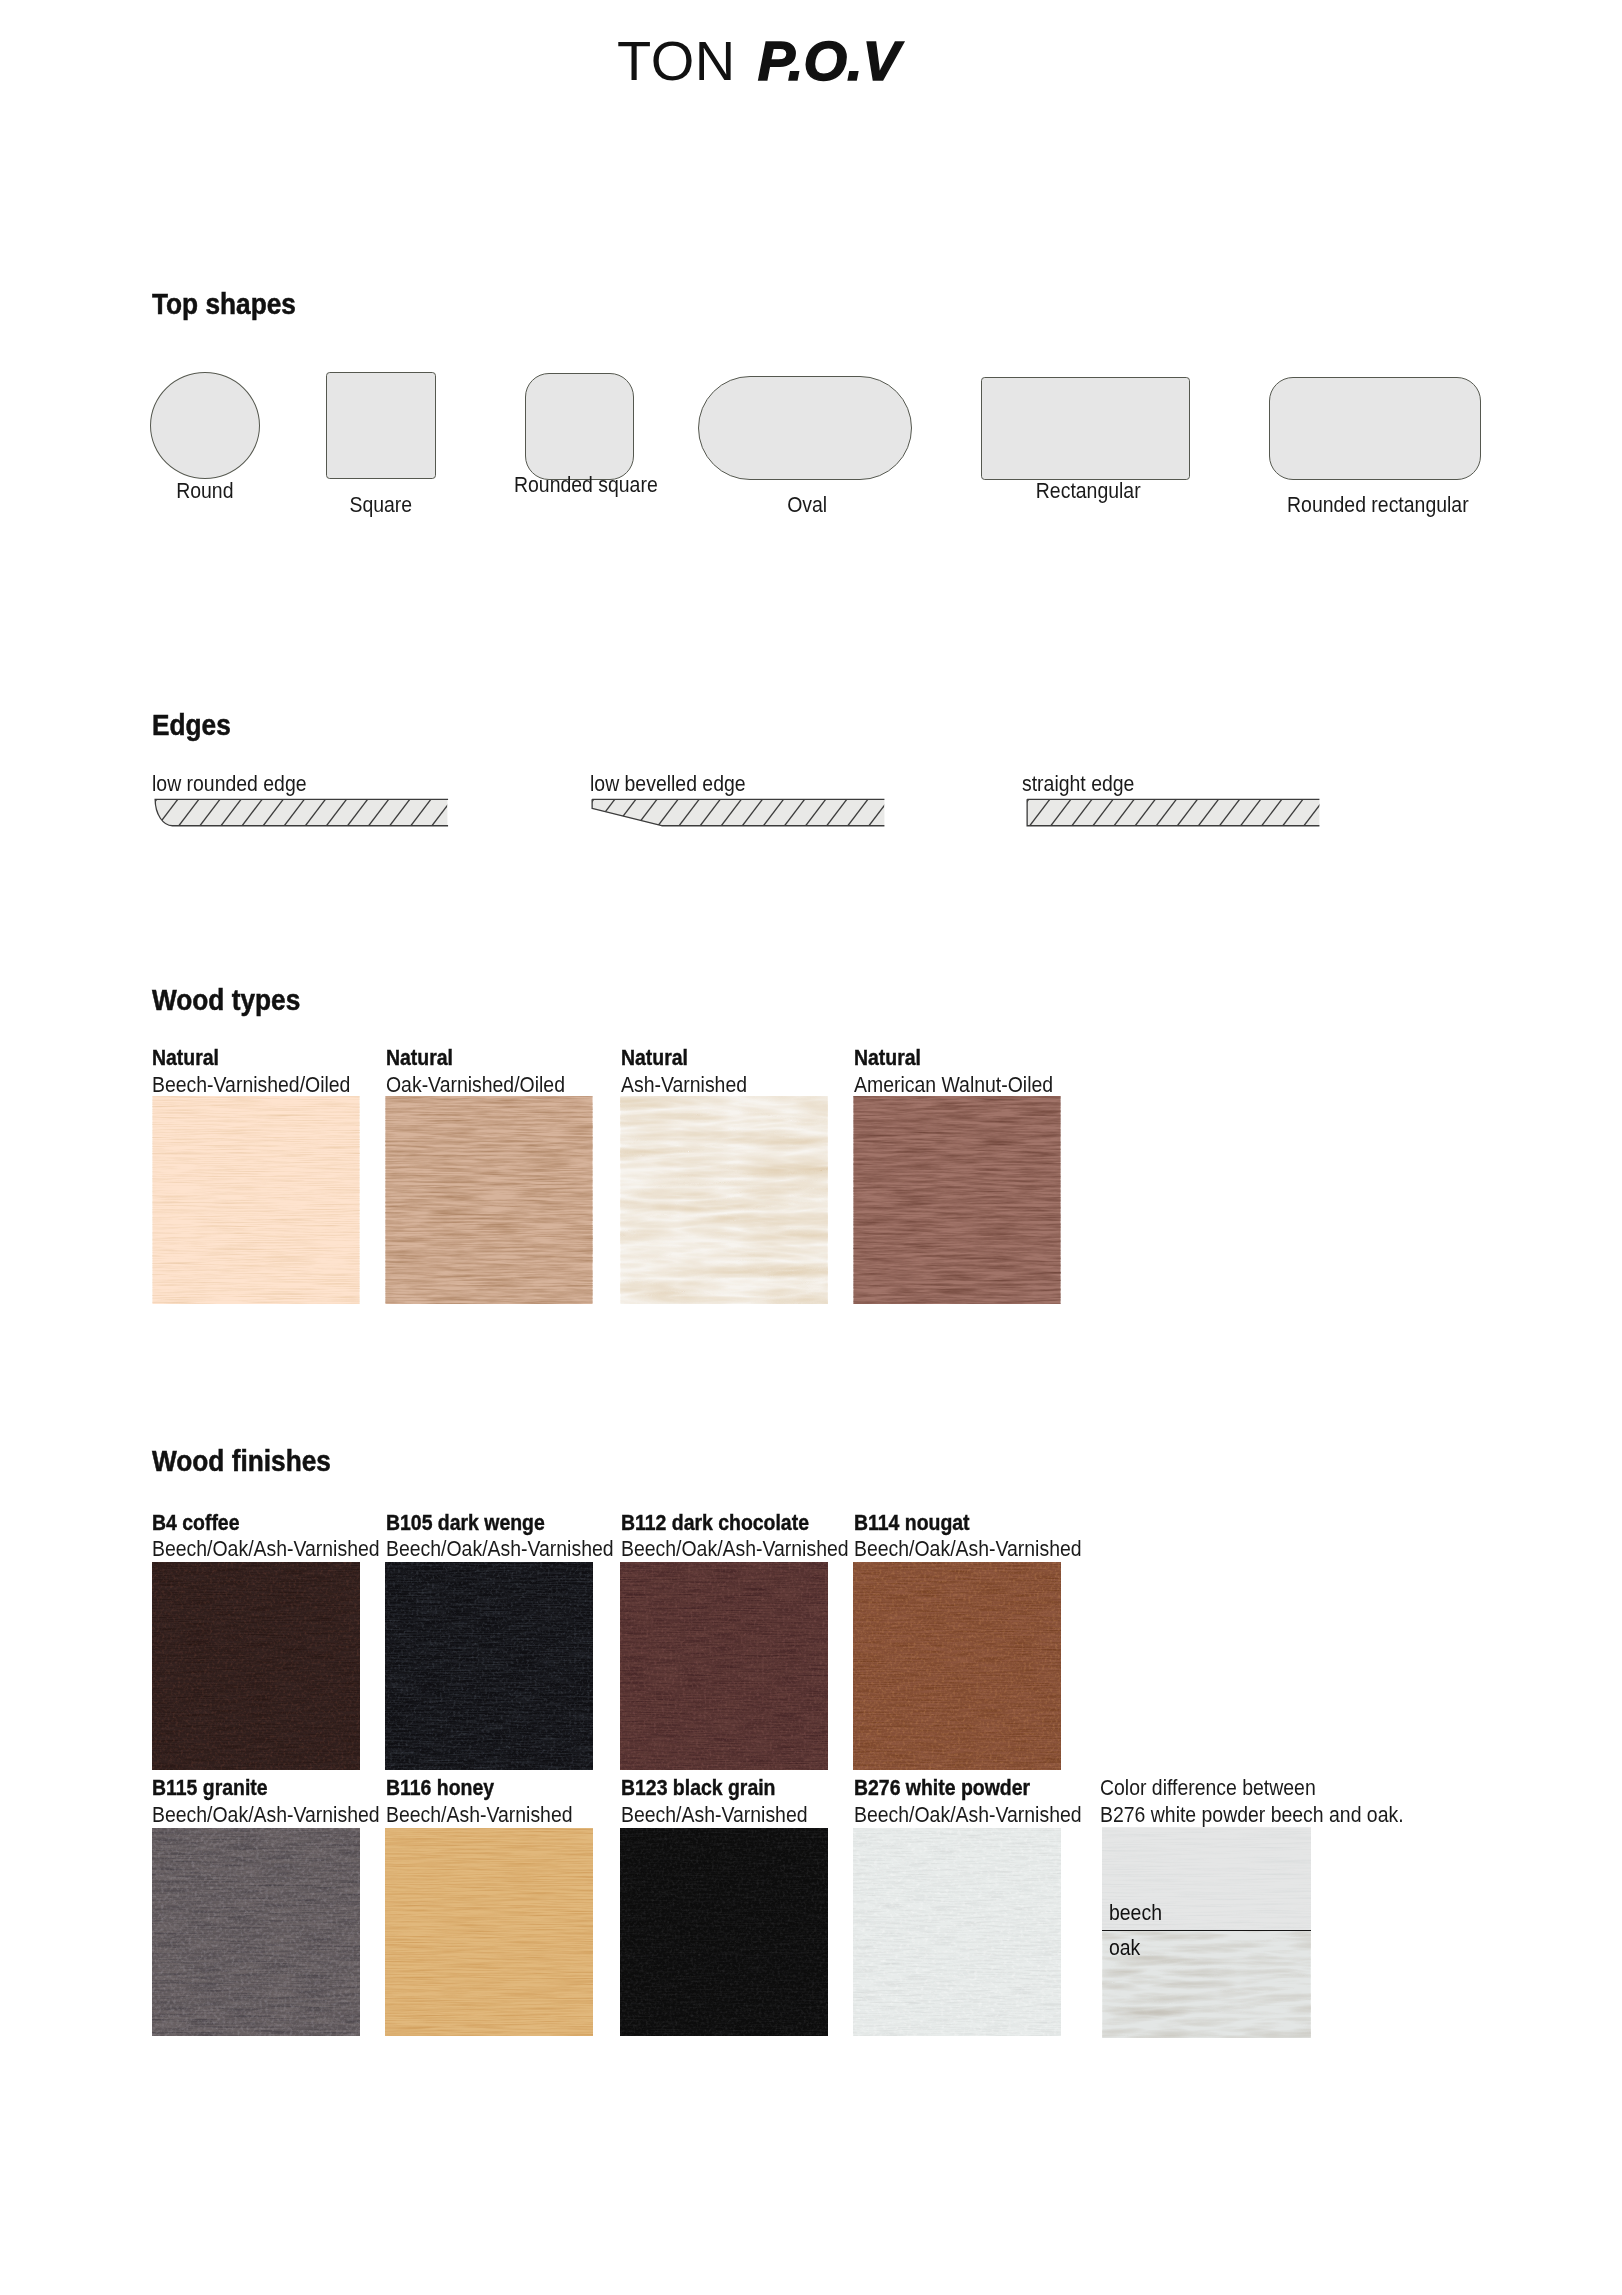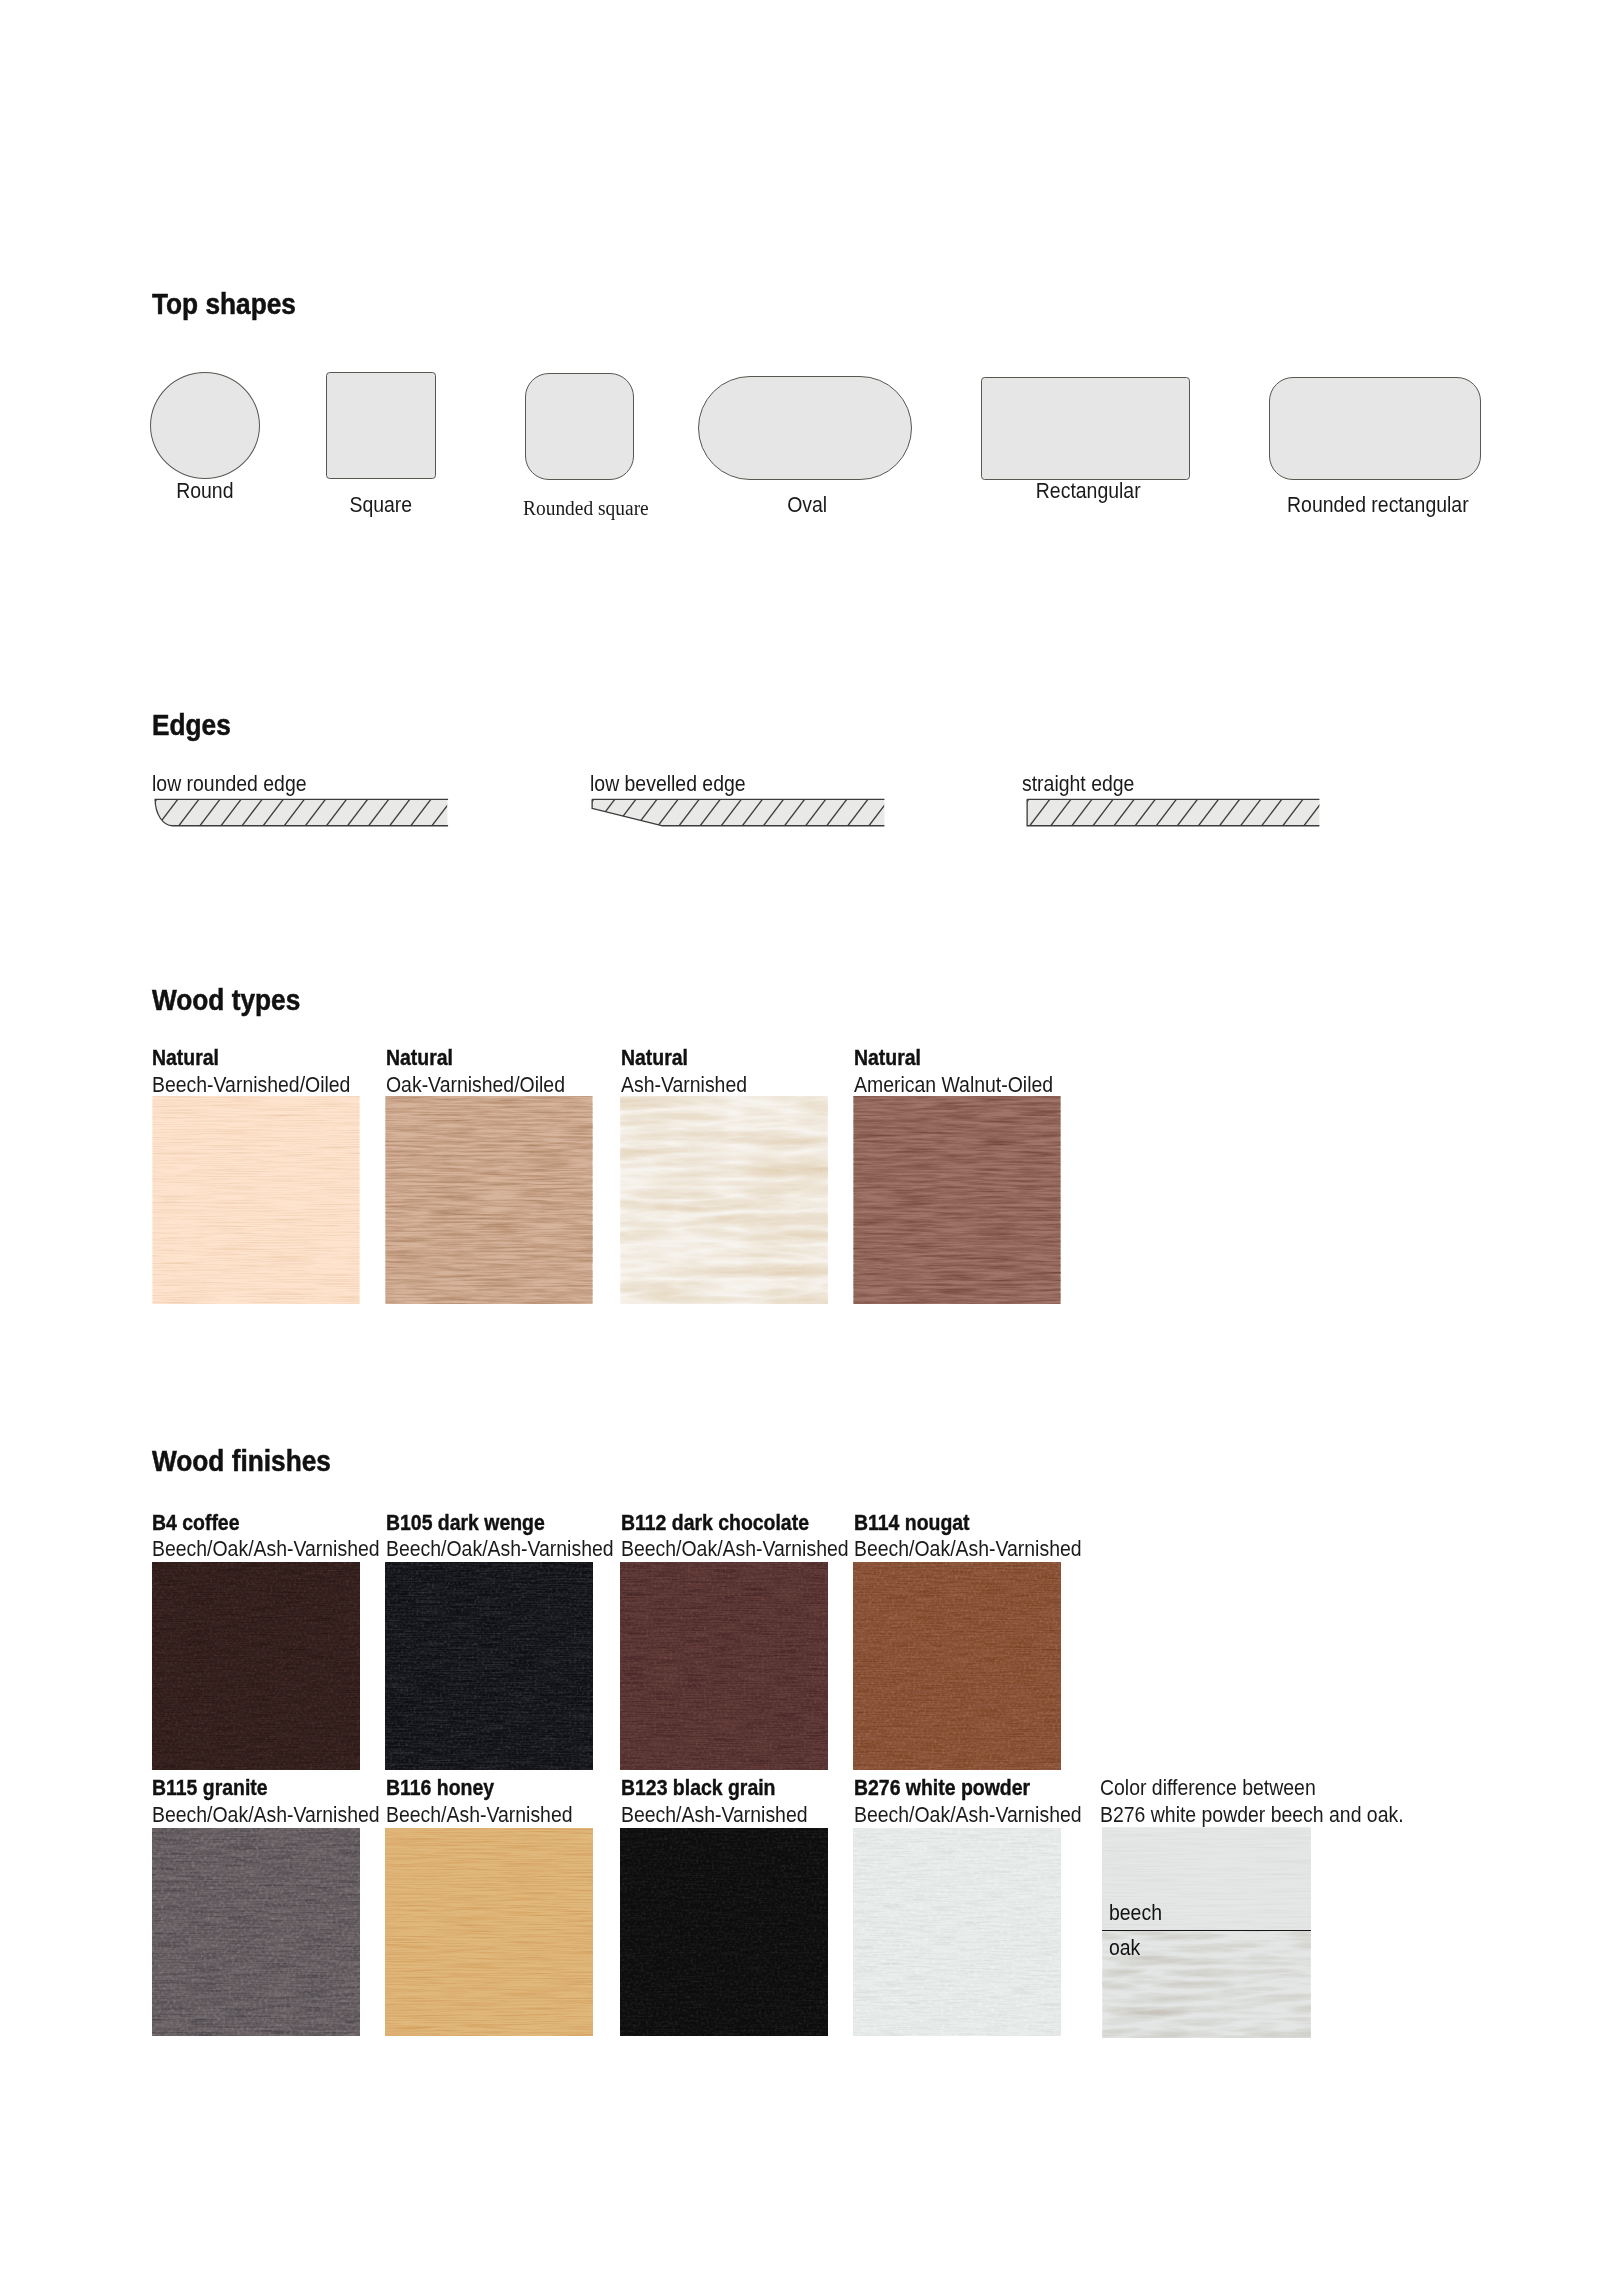--- a/index.html
+++ b/index.html
@@ -172,33 +172,36 @@
     <feColorMatrix in="t" type="matrix" values="0 0 0 0 0  0 0 0 0 0  0 0 0 0 0  0.70 0.22 0 0 -0.18" result="a"></feColorMatrix>
     <feFlood flood-color="#b0a89a" result="c"></feFlood>
         <feComposite in="c" in2="a" operator="in" result="tex"></feComposite>
     <feComposite in="tex" in2="SourceGraphic" operator="over"></feComposite>
   </filter>
 </defs>
   </svg>
 
 <div class="page">
 
+  <div class="brand">
+    <span class="t1">TON</span><span class="t2">P.O.V</span>
+  </div>
 
   <div class="sec-title" style="left:152px;top:290px;">Top shapes</div>
 
   <div class="shape" style="left:150px;top:372px;width:110px;height:107px;border-radius:50%;"></div>
   <div class="shape" style="left:326px;top:372px;width:110px;height:107px;border-radius:3.7px;"></div>
   <div class="shape" style="left:525px;top:373px;width:109px;height:107px;border-radius:24px;"></div>
   <div class="shape" style="left:698px;top:376px;width:214px;height:104px;border-radius:52px;"></div>
   <div class="shape" style="left:981px;top:377px;width:209px;height:103px;border-radius:3.7px;"></div>
   <div class="shape" style="left:1269px;top:377px;width:212px;height:103px;border-radius:24px;"></div>
 
   <div class="shape-label" style="left:150px;top:480px;width:110px;"><i>Round</i></div>
   <div class="shape-label" style="left:326px;top:494px;width:110px;text-decoration:underline;"><i>Square</i></div>
-  <div class="shape-label" style="left:476px;top:498px;width:220px;font-family:Liberation Serif, serif;"><i>Rounded square</i></div>
+  <div class="shape-label" style="left:476px;top:474px;width:220px;"><i>Rounded square</i></div>
   <div class="shape-label" style="left:700px;top:494px;width:214px;"><i>Oval</i></div>
   <div class="shape-label" style="left:984px;top:480px;width:209px;"><i>Rectangular</i></div>
   <div class="shape-label" style="left:1272px;top:494px;width:212px;"><i>Rounded rectangular</i></div>
 
   <div class="sec-title" style="left:152px;top:711px;">Edges</div>
 
   <div class="edge-label" style="left:152px;top:773px;">low rounded edge</div>
   <div class="edge-label" style="left:590px;top:773px;">low bevelled edge</div>
   <div class="edge-label" style="left:1022px;top:773px;">straight edge</div>
 

